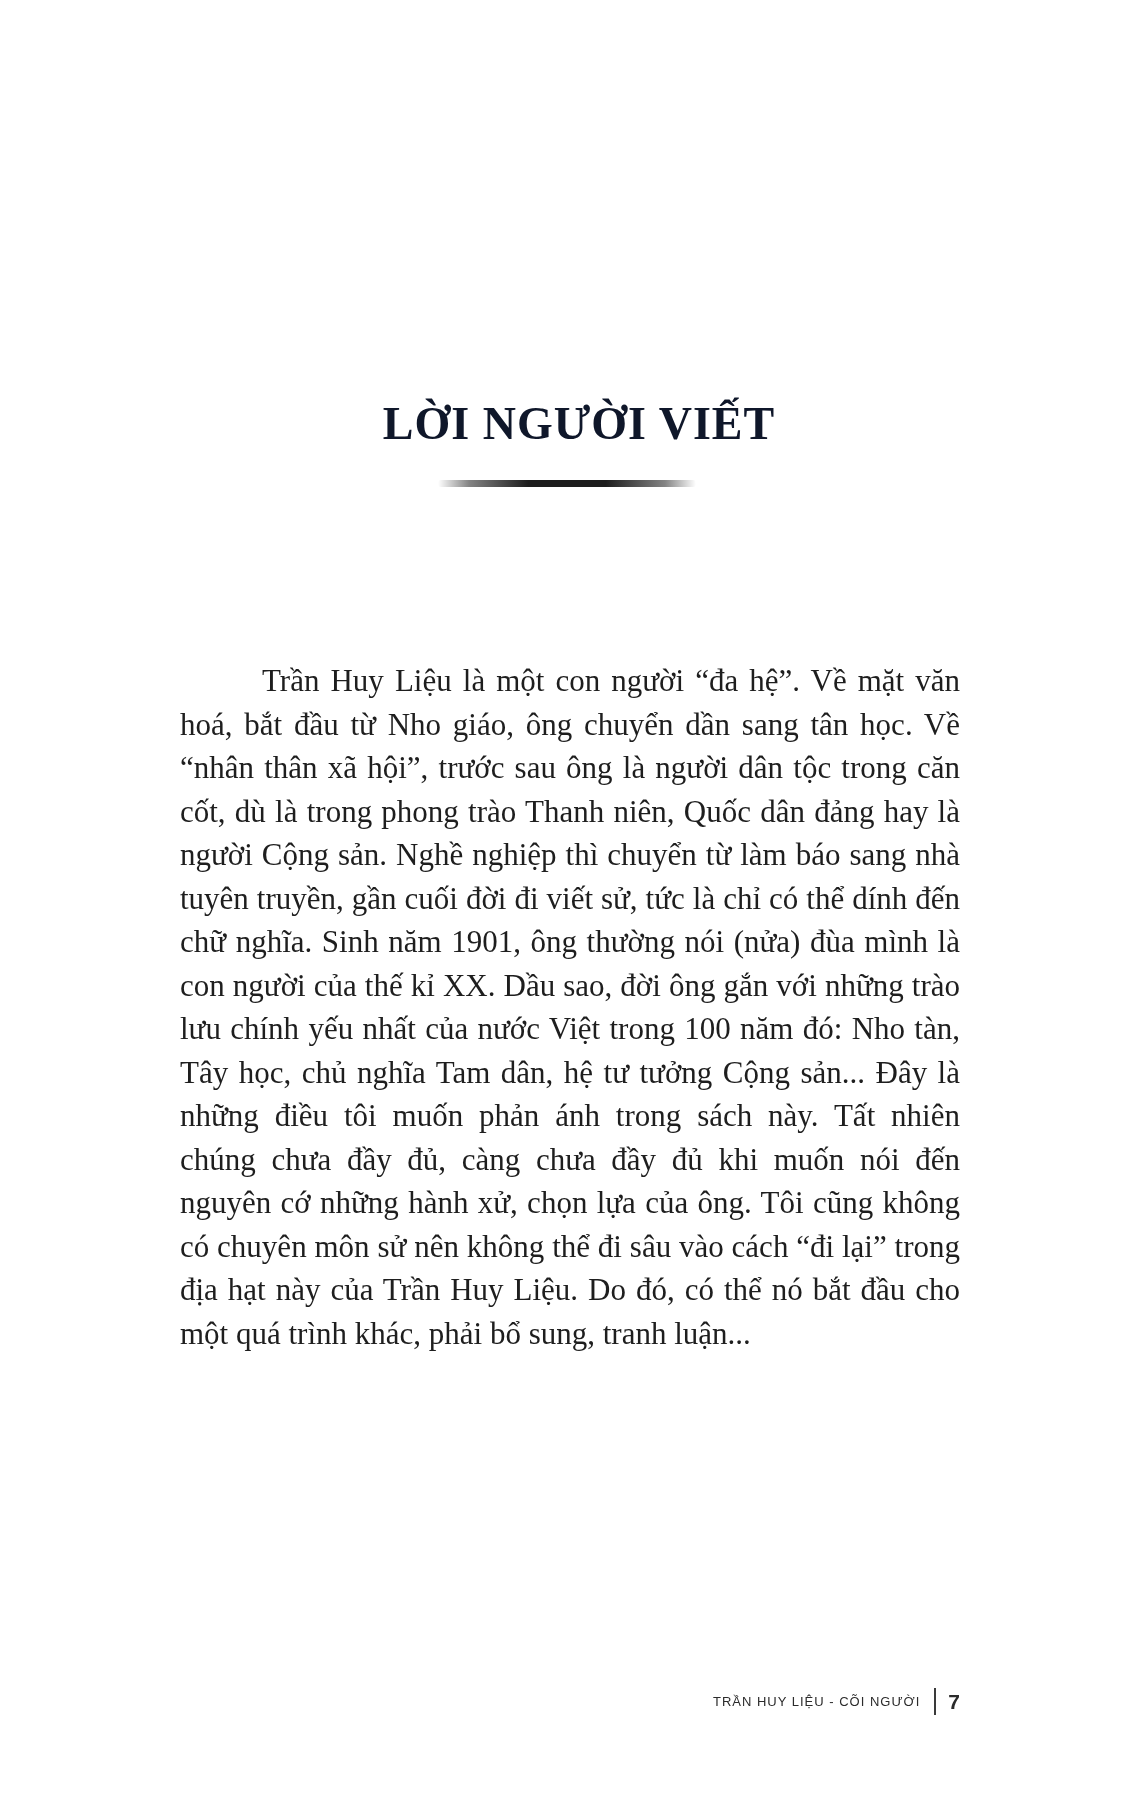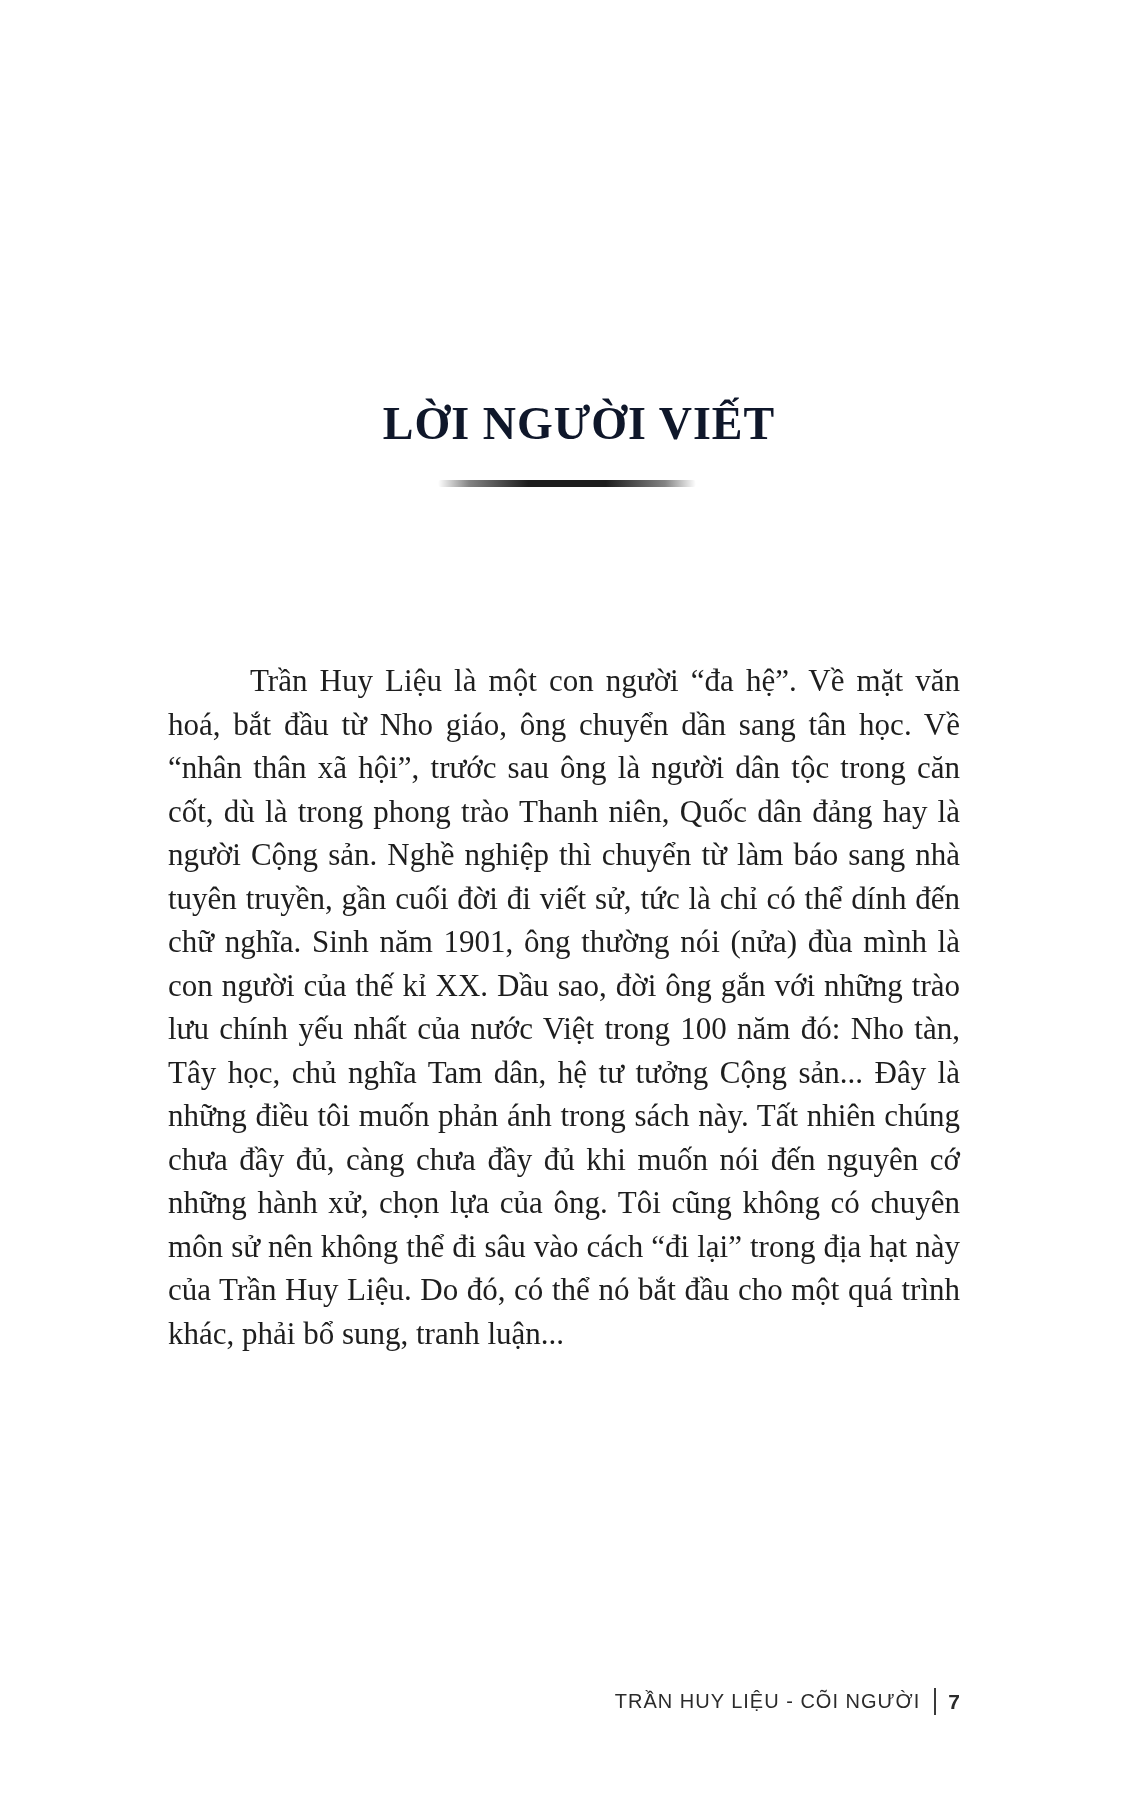--- a/index.html
+++ b/index.html
@@ -49,37 +49,37 @@
     position: absolute;
     top: 659px;
     left: 168px;
     width: 792px;
     font-size: 31px;
     line-height: 43.5px;
     color: #1e1e1e;
     text-align: justify;
   }
   .body-text p {
-    margin: 0 0 17px 0;
+    margin: 0 0 17px 12px;
     text-indent: 82px;
   }
   .body-text .italic {
     font-style: italic;
   }
   .footer {
     position: absolute;
     top: 1688px;
     right: 174px;
     display: flex;
     align-items: center;
     font-family: "Liberation Sans", sans-serif;
     color: #2b2b2b;
   }
   .footer .running-title {
-    font-size: 20px;
+    font-size: 13px;
     letter-spacing: 1px;
     white-space: nowrap;
   }
   .footer .sep {
     display: inline-block;
     width: 2px;
     height: 27px;
     background: #3a3a3a;
     margin: 0 12px 0 14px;
   }

